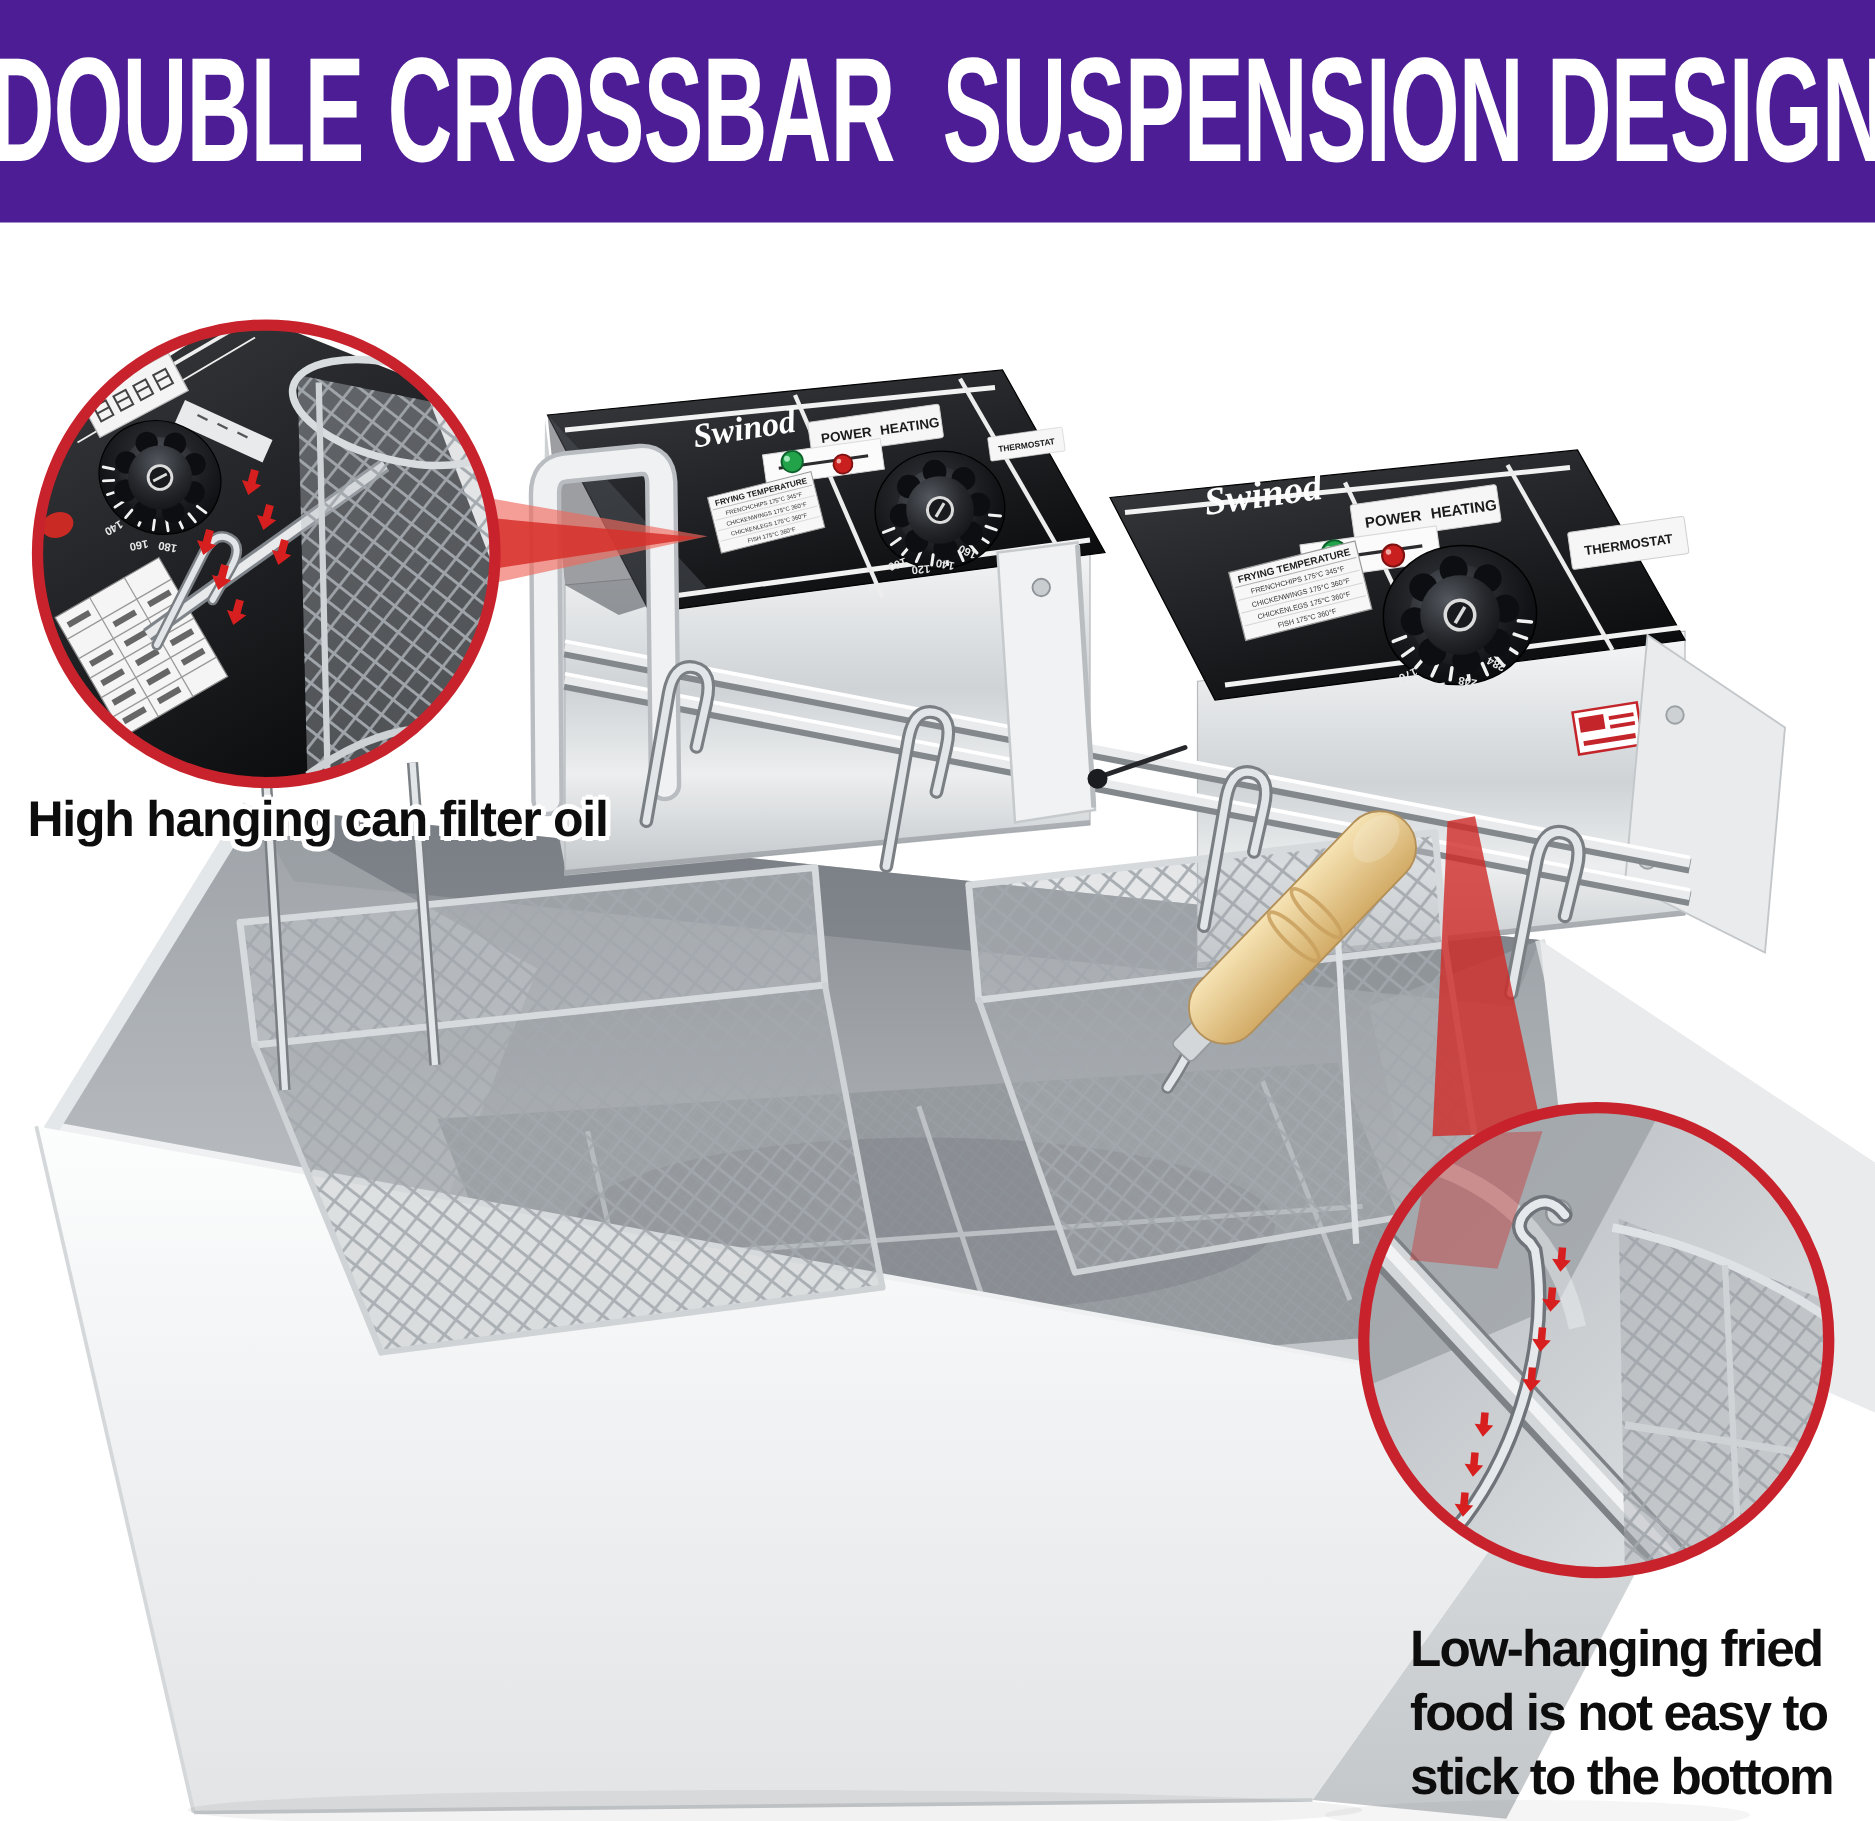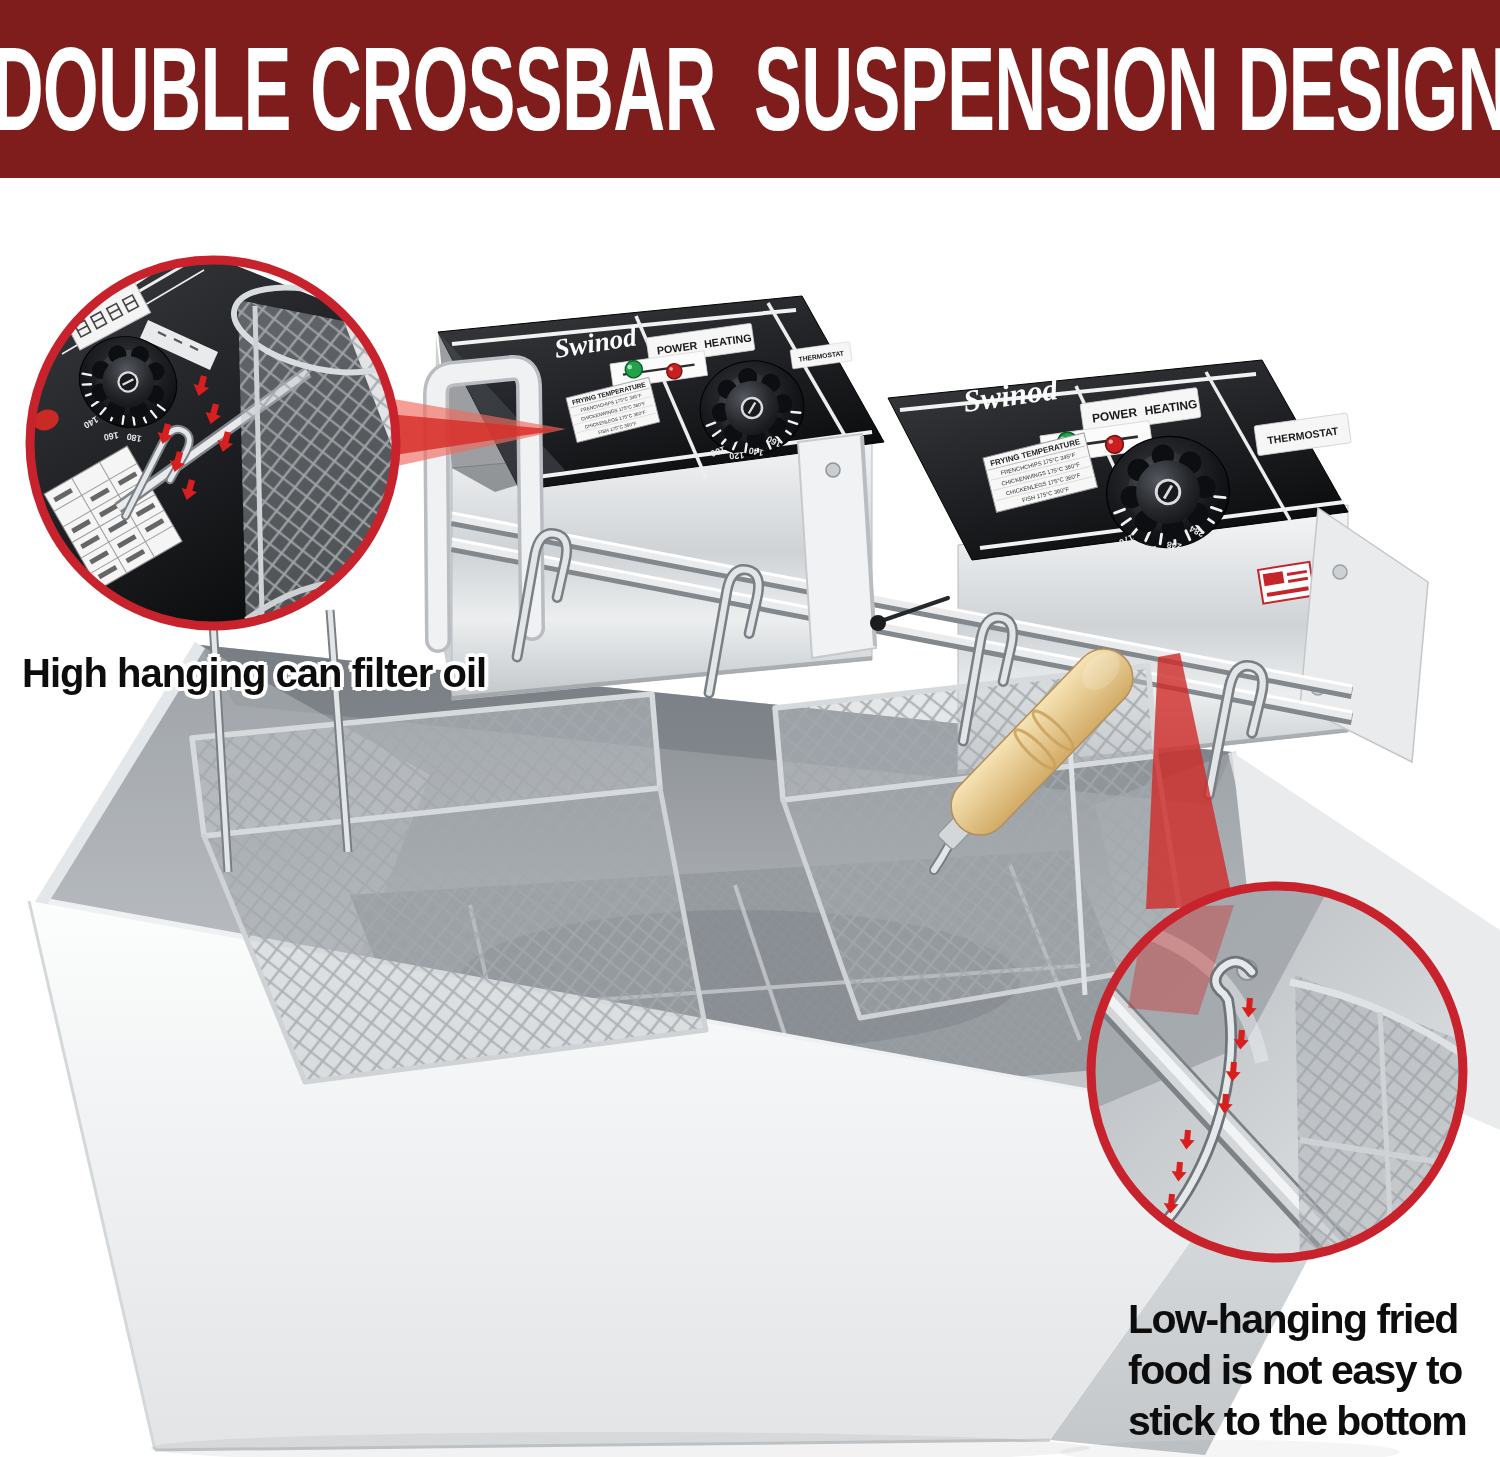--- a/index.html
+++ b/index.html
@@ -1,27 +1,27 @@
 <!DOCTYPE html>
 <html><head>
 <meta charset="utf-8">
 <style>
   html,body{margin:0;padding:0;background:#ffffff;}
   .page{position:relative;width:1500px;height:1457px;background:#ffffff;overflow:hidden;
         font-family:"Liberation Sans",sans-serif;}
   
-  .banner{position:absolute;left:0;top:0;width:1500px;height:178px;background:#7f1d1d;
+  .banner{position:absolute;left:0;top:0;width:1500px;height:178px;background:#4c1d95;
           display:flex;align-items:center;justify-content:center;z-index:30;}
   .banner span{color:#ffffff;font-weight:bold;font-size:90px;letter-spacing:-1px;
                white-space:pre;display:inline-block;transform:scale(0.80,1.32);}
   
   .caption{position:absolute;z-index:40;color:#0d0d0d;font-weight:bold;}
   .caption-high{left:22px;top:634px;font-size:40px;letter-spacing:-1px;
      text-shadow:-3px -3px 0 #fff,3px -3px 0 #fff,-3px 3px 0 #fff,3px 3px 0 #fff,
-                 0 -4px 0 #fff,0 4px 0 #fff,-4px 0 0 #fff,4px 0 0 #fff;margin-top:17px;}
+                 0 -4px 0 #fff,0 4px 0 #fff,-4px 0 0 #fff,4px 0 0 #fff;}
   .caption-low{left:1128px;top:1294px;width:372px;font-size:41px;line-height:1.24;letter-spacing:-1.5px;}
   
   svg{position:absolute;left:0;top:0;z-index:10;}
   .brand{font-family:"Liberation Serif",serif;font-style:italic;font-weight:bold;fill:#fdfdfd;}
   .plateTxt{fill:#1b1b1b;font-weight:bold;font-family:"Liberation Sans",sans-serif;}
   .tblTitle{font-size:8px;font-weight:bold;fill:#222;font-family:"Liberation Sans",sans-serif;}
   .tblRow{font-size:5.8px;fill:#333;font-family:"Liberation Sans",sans-serif;}
   .dial{font-size:9px;fill:#e8e8e8;font-weight:bold;font-family:"Liberation Sans",sans-serif;}
   .hookDark{fill:none;stroke:#7a7f84;stroke-width:11;stroke-linecap:round;stroke-linejoin:round;}
   .hookLight{fill:none;stroke:#e3e6e8;stroke-width:6;stroke-linecap:round;stroke-linejoin:round;}

